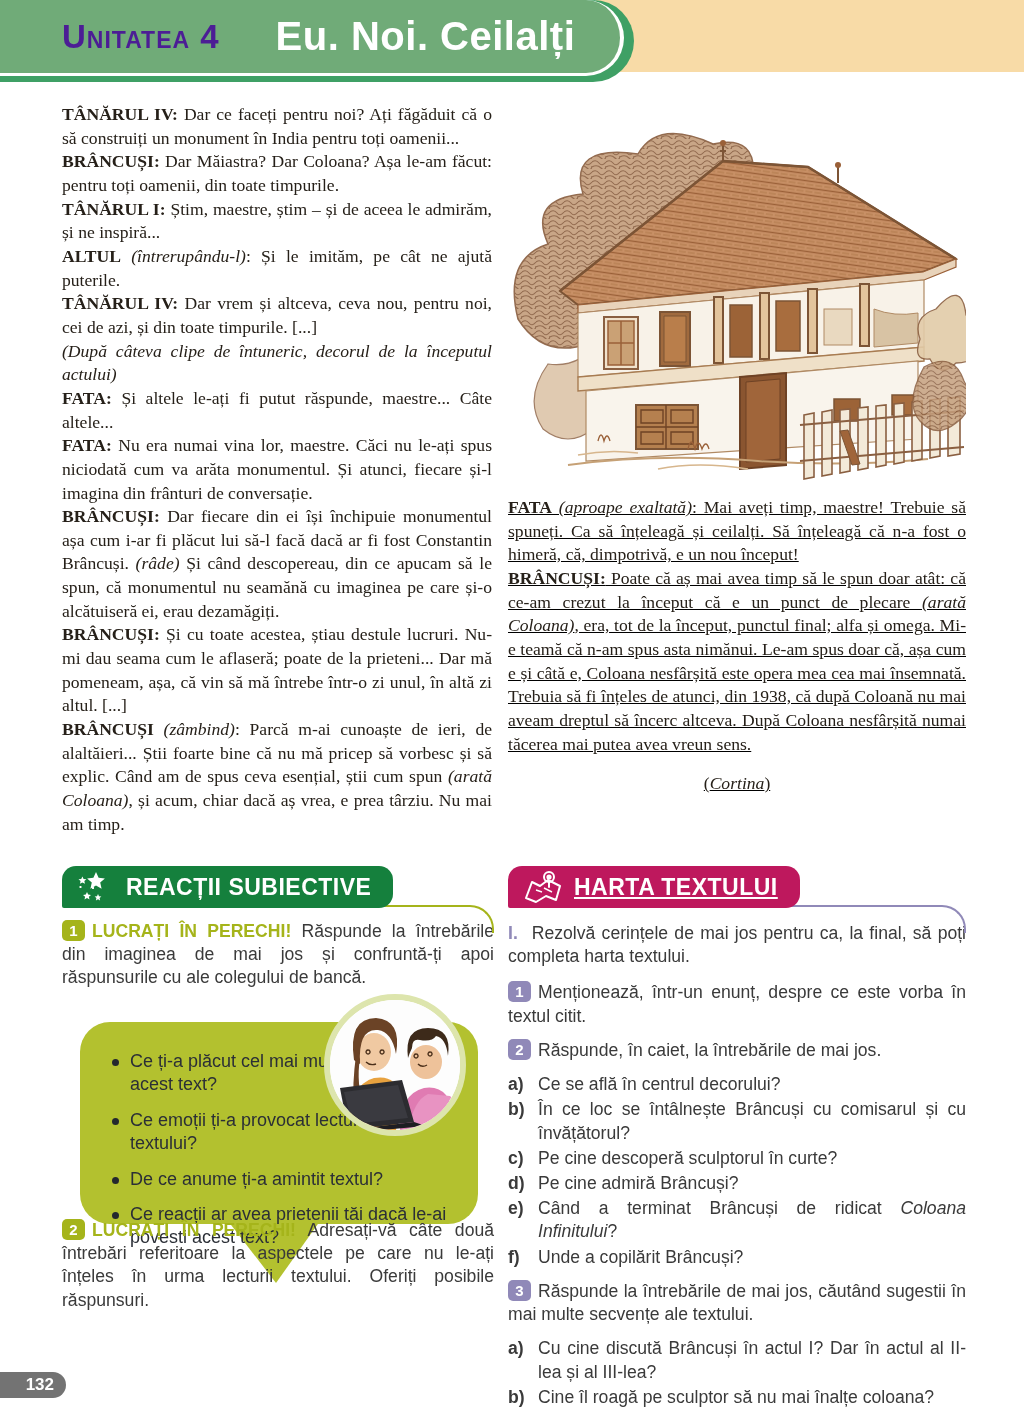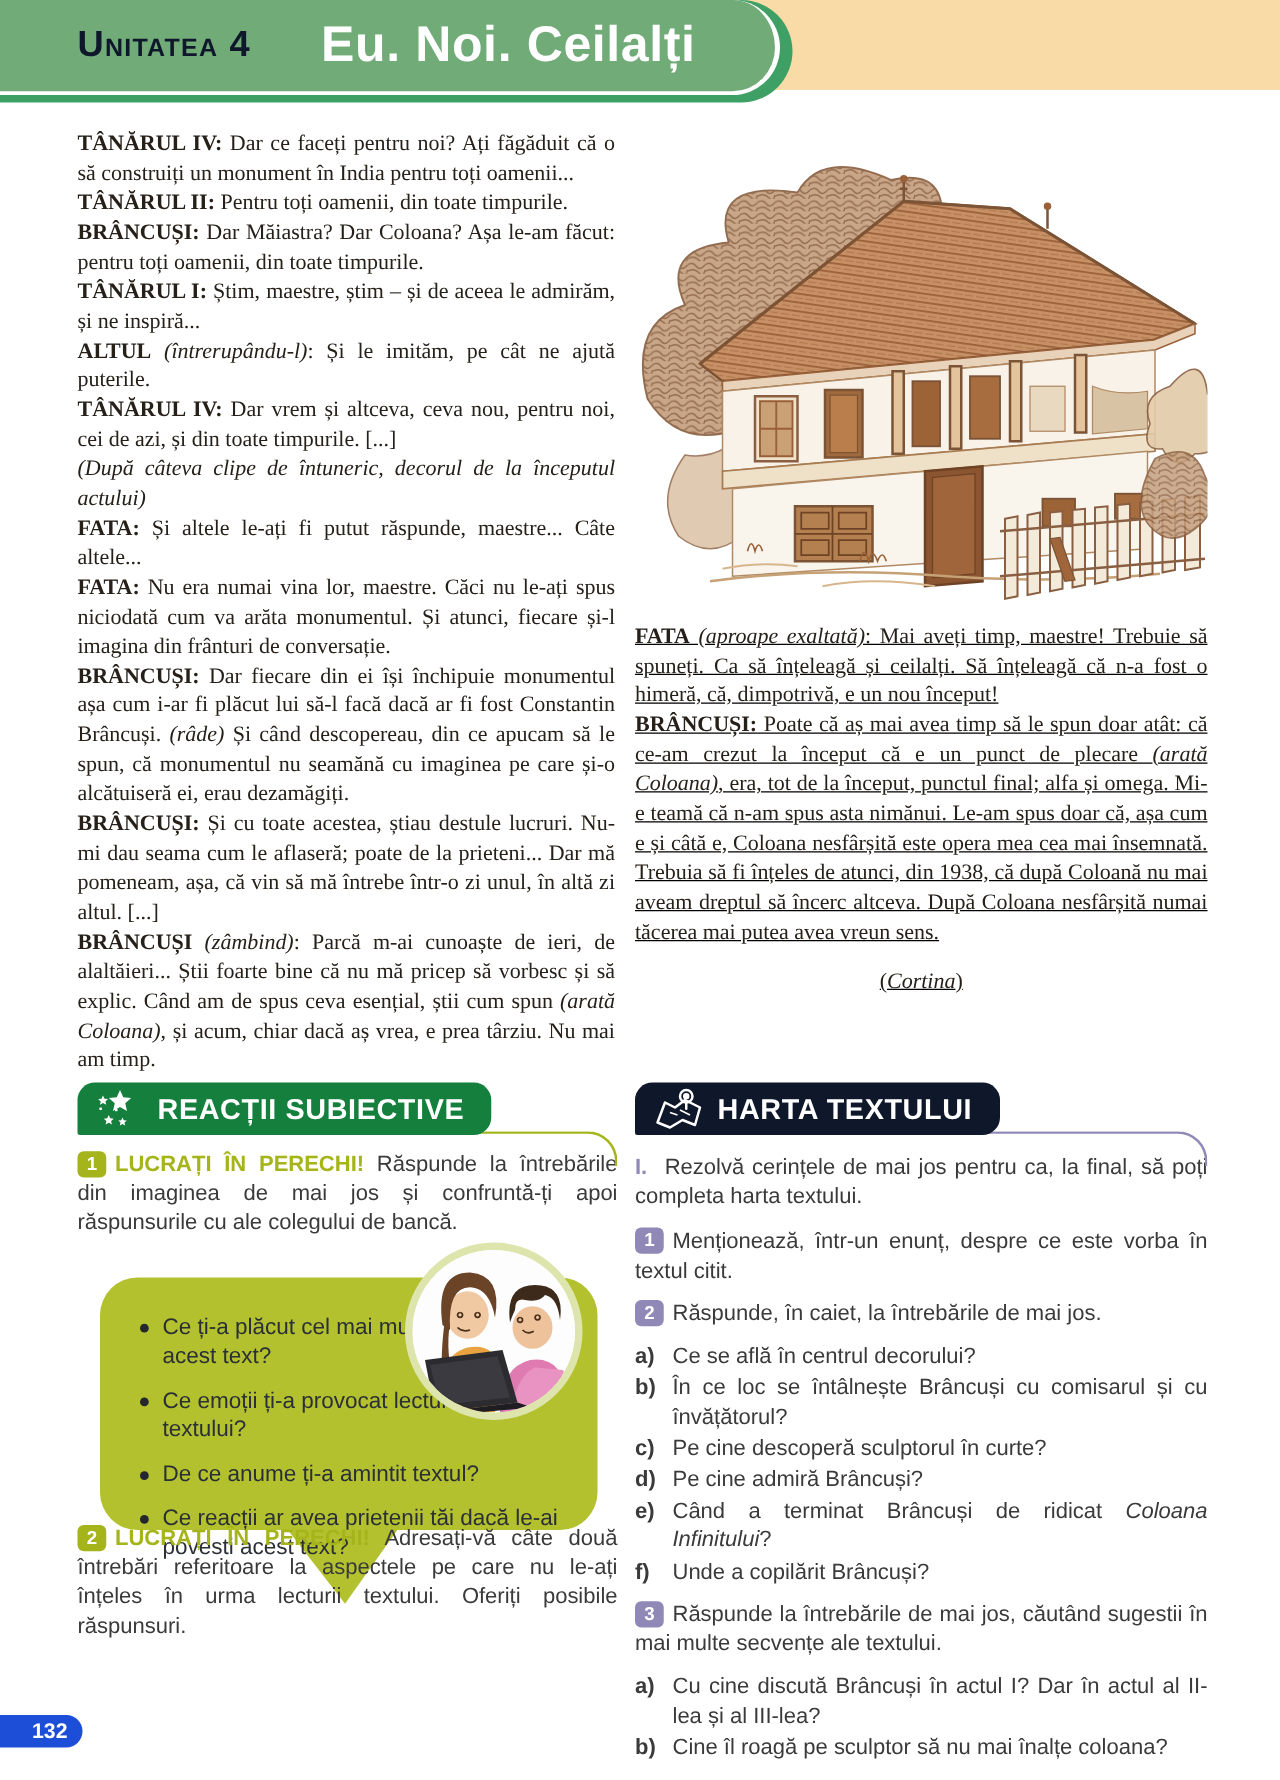--- a/index.html
+++ b/index.html
@@ -5,38 +5,38 @@
   html,body{margin:0;padding:0;}
   body{
     width:1024px;height:1424px;position:relative;background:#ffffff;
     font-family:"Liberation Sans",sans-serif;overflow:hidden;
   }
   
   .peach-strip{position:absolute;left:596px;top:0;width:428px;height:72px;background:#f8dba7;}
   .banner-outer{position:absolute;left:0;top:0;width:634px;height:82px;background:#3fa065;border-radius:0 46px 46px 0;}
   .banner{position:absolute;left:0;top:0;width:624px;height:76px;background:#70ab78;border-radius:0 42px 42px 0;border-right:4px solid #ffffff;border-bottom:3px solid #ffffff;box-sizing:border-box;}
   .banner-inner{display:flex;align-items:center;height:100%;padding-left:62px;gap:56px;}
-  .unit-label{color:#0f172a;font-weight:bold;font-size:29px;font-variant:small-caps;letter-spacing:1px;}
+  .unit-label{color:#4c1d95;font-weight:bold;font-size:33px;font-variant:small-caps;letter-spacing:1px;}
   .unit-title{color:#fff;font-weight:bold;font-size:40px;letter-spacing:.5px;}
   
   .col-left{position:absolute;left:62px;top:103px;width:430px;}
   .col-right{position:absolute;left:508px;top:108px;width:458px;text-decoration:underline;}
   .script{font-family:"Liberation Serif","DejaVu Serif",serif;font-size:17.6px;line-height:1.345;color:#262019;text-align:justify;}
   .para{margin:0;}
   .para.center{text-align:center;margin-top:16px;}
   .b{font-weight:bold;}
   .i{font-style:italic;}
   .illustration{width:458px;height:374px;margin-bottom:10px;}
   
   .section-head{position:absolute;height:42px;}
   .section-head .head-box{position:relative;z-index:2;display:inline-flex;align-items:center;gap:10px;height:42px;padding:0 22px 0 14px;border-radius:14px 14px 14px 2px;color:#fff;font-weight:bold;font-size:23px;letter-spacing:.5px;}
   .head-rule{position:absolute;left:10px;right:0;top:39px;height:26px;border-top:2.5px solid;border-right:2.5px solid;border-top-right-radius:24px;z-index:1;}
   .lime{background:#15803d;}
   .lime-rule{border-color:#a5b41a;}
-  .purple{background:#0f172a;}
+  .purple{background:#be185d;text-decoration:underline;}
   .purple-rule{border-color:#9089b8;}
   .head-icon{display:inline-flex;align-items:center;}
   
   .ex-body{font-size:17.6px;line-height:1.32;color:#3a3a3a;text-align:justify;}
   .reactii-body{position:absolute;left:62px;top:920px;width:432px;}
   .ex2-slot{position:absolute;left:62px;top:1219px;width:432px;}
   .harta-body{position:absolute;left:508px;top:922px;width:458px;font-size:17.6px;line-height:1.32;color:#3a3a3a;}
   .badge{display:inline-block;min-width:23px;height:21px;line-height:21px;border-radius:5px;color:#fff;font-weight:bold;font-size:15px;text-align:center;margin-right:7px;transform:translateY(-1px);}
   .badge.lime-badge{background:#a5b41a;}
   .badge.purple-badge{background:#9089b8;}
@@ -51,37 +51,36 @@
   
   .bubble{position:absolute;left:80px;top:1022px;width:398px;height:202px;background:#b3c12f;border-radius:30px;}
   .bubble-tail{position:absolute;left:148px;top:199px;width:0;height:0;border-left:48px solid transparent;border-right:44px solid transparent;border-top:62px solid #b3c12f;}
   .bubble-list{list-style:none;margin:0;padding:28px 20px 0 28px;color:#2b2f36;font-size:18px;line-height:1.3;}
   .bubble-list li{position:relative;padding-left:22px;margin-bottom:12px;}
   .bubble-list li::before{content:"";position:absolute;left:4px;top:9px;width:7px;height:7px;border-radius:50%;background:#24282e;}
   .bubble-list li:nth-child(1){max-width:230px;}
   .bubble-list li:nth-child(2){max-width:245px;}
   .photo-circle{position:absolute;left:244px;top:-28px;width:142px;height:142px;border-radius:50%;background:#fff;border:6px solid #dde5ad;box-sizing:border-box;overflow:hidden;}
   
-  .page-tab{position:absolute;left:0;top:1372px;width:66px;height:26px;background:#1d4ed8;border-radius:0 13px 13px 0;color:#fff;font-weight:bold;font-size:17px;display:flex;align-items:center;justify-content:flex-end;padding-right:12px;box-sizing:border-box;}
+  .page-tab{position:absolute;left:0;top:1372px;width:66px;height:26px;background:#737373;border-radius:0 13px 13px 0;color:#fff;font-weight:bold;font-size:17px;display:flex;align-items:center;justify-content:flex-end;padding-right:12px;box-sizing:border-box;}
 </style>
 </head>
 <body>
 
 <div class="peach-strip"></div>
 <div class="banner-outer"></div>
 <div class="banner">
   <div class="banner-inner">
     <span class="unit-label">Unitatea 4</span>
     <span class="unit-title">Eu. Noi. Ceilalți</span>
   </div>
 </div>
 
 <div class="col-left script" id="script-left">
     <p class="para"><span class="b">TÂNĂRUL IV:</span><span> Dar ce faceți pentru noi? Ați făgăduit că o să construiți un monument în India pentru toți oamenii...</span></p>
-    <p class="para"><span class="b">TÂNĂRUL II:</span><span> Pentru toți oamenii, din toate timpurile.</span></p>
     <p class="para"><span class="b">BRÂNCUȘI:</span><span> Dar Măiastra? Dar Coloana? Așa le-am făcut: pentru toți oamenii, din toate timpurile.</span></p>
     <p class="para"><span class="b">TÂNĂRUL I:</span><span> Știm, maestre, știm – și de aceea le admirăm, și ne inspiră...</span></p>
     <p class="para"><span class="b">ALTUL</span><span class="i"> (întrerupându-l)</span><span>: Și le imităm, pe cât ne ajută puterile.</span></p>
     <p class="para"><span class="b">TÂNĂRUL IV:</span><span> Dar vrem și altceva, ceva nou, pentru noi, cei de azi, și din toate timpurile. [...]</span></p>
     <p class="para"><span class="i">(După câteva clipe de întuneric, decorul de la începutul actului)</span></p>
     <p class="para"><span class="b">FATA:</span><span> Și altele le-ați fi putut răspunde, maestre... Câte altele...</span></p>
     <p class="para"><span class="b">FATA:</span><span> Nu era numai vina lor, maestre. Căci nu le-ați spus niciodată cum va arăta monumentul. Și atunci, fiecare și-l imagina din frânturi de conversație.</span></p>
     <p class="para"><span class="b">BRÂNCUȘI:</span><span> Dar fiecare din ei își închipuie monumentul așa cum i-ar fi plăcut lui să-l facă dacă ar fi fost Constantin Brâncuși. </span><span class="i">(râde)</span><span> Și când descopereau, din ce apucam să le spun, că monumentul nu seamănă cu imaginea pe care și-o alcătuiseră ei, erau dezamăgiți.</span></p>
     <p class="para"><span class="b">BRÂNCUȘI:</span><span> Și cu toate acestea, știau destule lucruri. Nu-mi dau seama cum le aflaseră; poate de la prieteni... Dar mă pomeneam, așa, că vin să mă întrebe într-o zi unul, în altă zi altul. [...]</span></p>
     <p class="para"><span class="b">BRÂNCUȘI</span><span class="i"> (zâmbind)</span><span>: Parcă m-ai cunoaște de ieri, de alaltăieri... Știi foarte bine că nu mă pricep să vorbesc și să explic. Când am de spus ceva esențial, știi cum spun </span><span class="i">(arată Coloana)</span><span>, și acum, chiar dacă aș vrea, e prea târziu. Nu mai am timp.</span></p>

